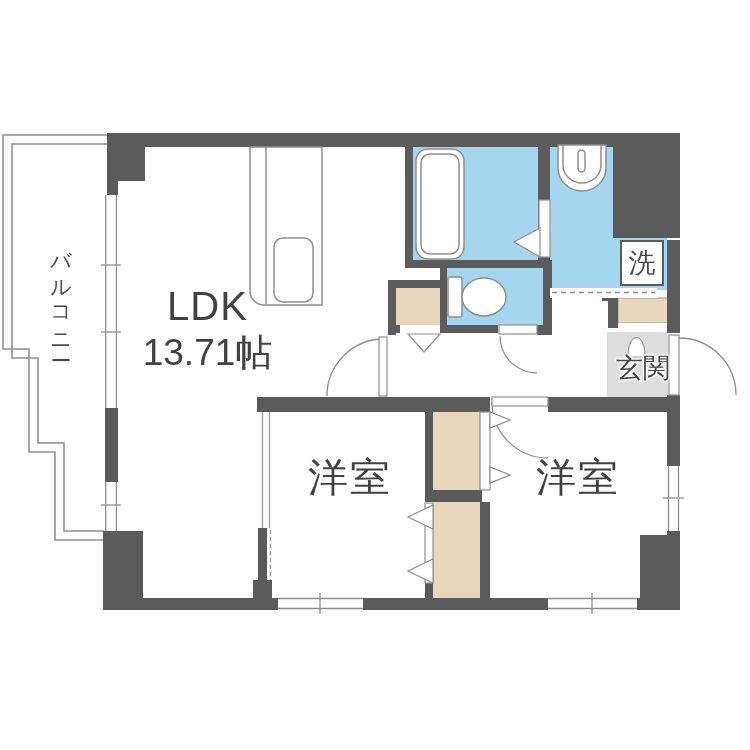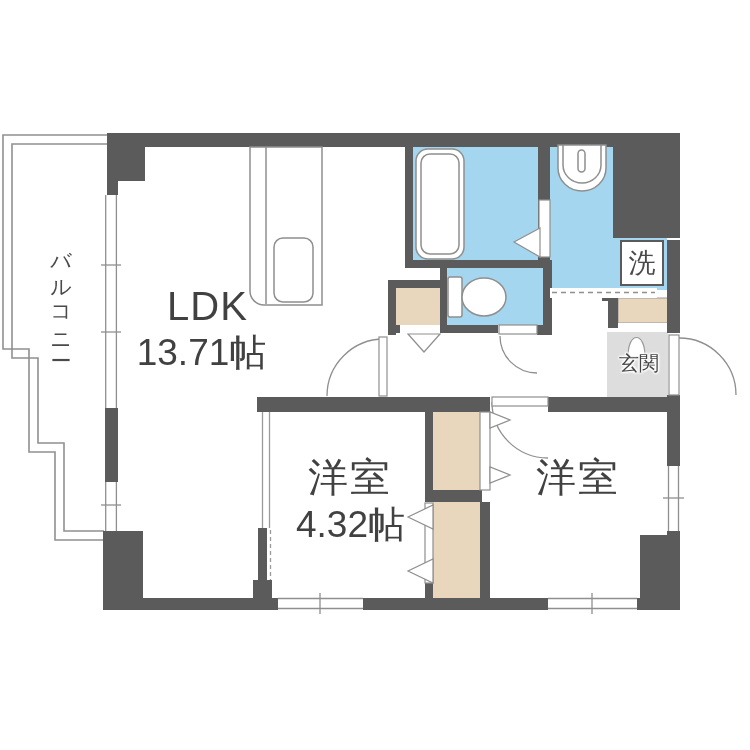--- a/index.html
+++ b/index.html
@@ -1,27 +1,27 @@
 <!DOCTYPE html>
 <html><head>
 <meta charset="utf-8">
 <style>
   html,body{margin:0;padding:0;background:#ffffff;}
   #stage{position:relative;width:750px;height:750px;background:#ffffff;overflow:hidden;
          font-family:"Liberation Sans","DejaVu Sans",sans-serif;}
   #plan-svg{position:absolute;left:0;top:0;}
   .lbl{position:absolute;color:#414141;text-align:center;white-space:nowrap;}
   .lbl-ldk{left:120px;top:284px;width:175px;font-size:40px;letter-spacing:1px;}
-  .lbl-ldk-size{left:104px;top:328px;width:195px;font-size:37px;}
+  .lbl-ldk-size{left:110px;top:328px;width:195px;font-size:37px;}
   .lbl-b1{left:270px;top:450px;width:160px;font-size:40px;letter-spacing:2px;}
   .lbl-b1-size{left:263px;top:500px;width:175px;font-size:37px;}
   .lbl-b2{left:498px;top:450px;width:160px;font-size:40px;letter-spacing:2px;}
   .lbl-b2-size{left:491px;top:498px;width:175px;font-size:37px;}
-  .lbl-genkan{left:608px;top:350px;width:62px;font-size:20px;color:#454545;
-      text-shadow:0 0 3px #fff,0 0 3px #fff,1px 1px 2px #fff,-1px -1px 2px #fff,1px -1px 2px #fff,-1px 1px 2px #fff;}
+  .lbl-genkan{left:608px;top:350px;width:62px;font-size:27px;color:#454545;
+      text-shadow:0 0 3px #fff,0 0 3px #fff,1px 1px 2px #fff,-1px -1px 2px #fff,1px -1px 2px #fff,-1px 1px 2px #fff;text-align:right;}
   .lbl-balcony{left:47px;top:222px;height:145px;font-size:21px;letter-spacing:4px;color:#4a4a4a;
       writing-mode:vertical-rl;text-orientation:mixed;}
   .laundry-box{position:absolute;left:620px;top:240px;width:44px;height:46px;background:#fff;
       border:2px solid #5b5b5b;display:flex;align-items:center;justify-content:center;
       font-size:27px;color:#4a4a4a;box-sizing:border-box;}
 </style>
 </head>
 <body>
 
 <div id="stage">
@@ -190,20 +190,19 @@
       <line x1="269.5" y1="412" x2="269.5" y2="528"></line>
       <line x1="270.5" y1="530" x2="270.5" y2="580" stroke-dasharray="4 3"></line>
     </g>
   </g>
 </svg>
 
 <div class="lbl lbl-balcony">バルコニー</div>
 <div class="lbl lbl-ldk">LDK</div>
 <div class="lbl lbl-ldk-size">13.71帖</div>
 <div class="lbl lbl-b1">洋室</div>
-<div class="lbl lbl-b1-size">4.32帖</div>
 <div class="lbl lbl-b2">洋室</div>
 <div class="lbl lbl-genkan">玄関</div>
 <div class="laundry-box">
   <span>洗</span>
 </div>
 
 </div>
 
 </body></html>

